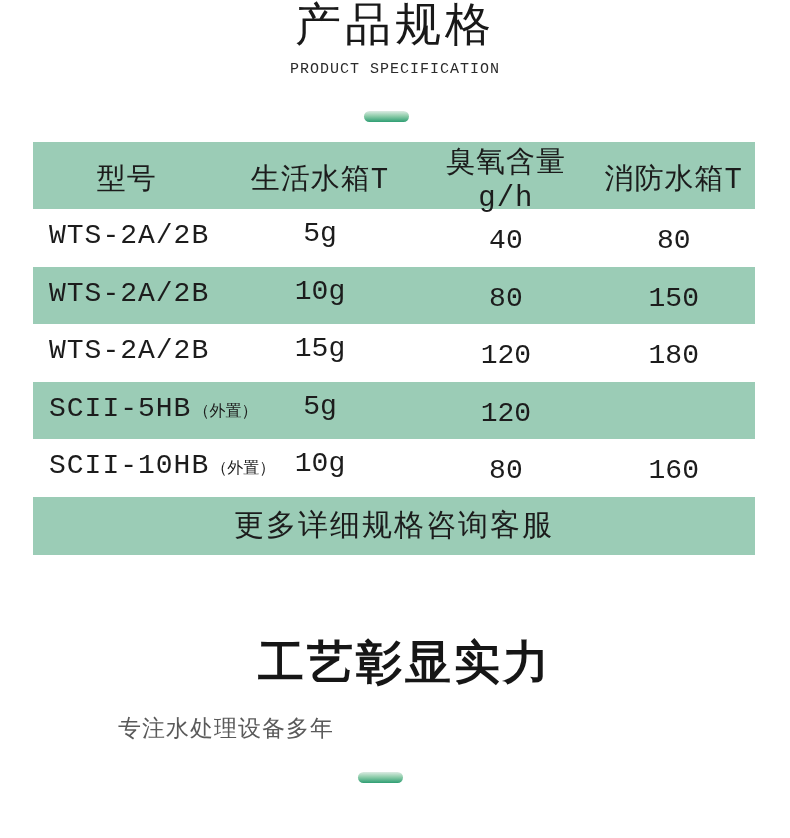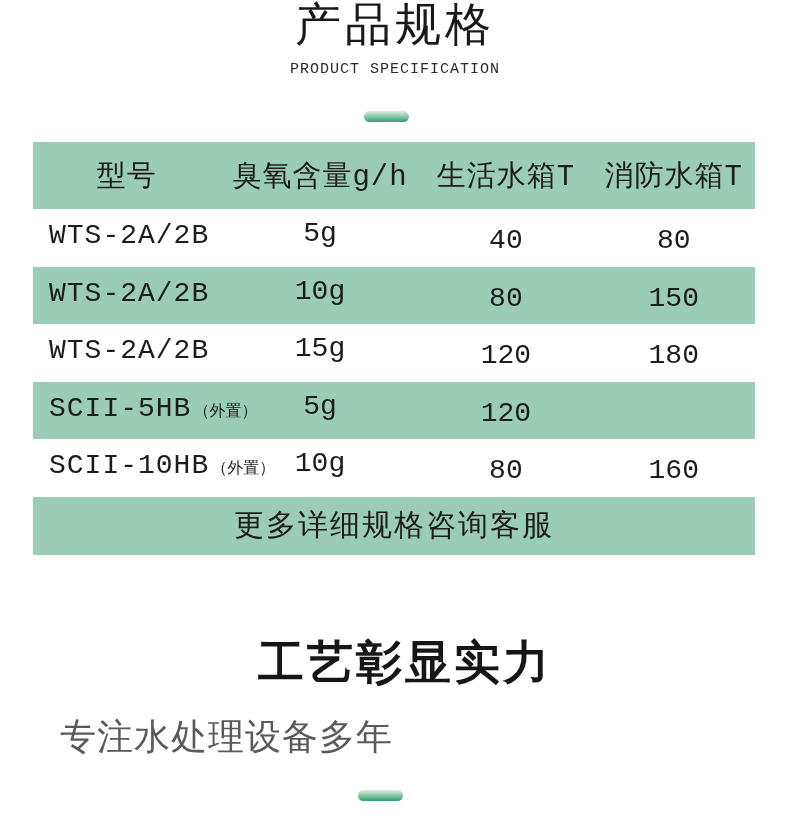--- a/index.html
+++ b/index.html
@@ -78,40 +78,40 @@
   .s2-title{
     text-align:center;
     font-size:46px;
     font-weight:700;
     letter-spacing:3px;
     line-height:48px;
     color:#161616;
     padding-left:20px;
   }
   .s2-sub{
-    margin:26px 0 0 60px;
-    font-size:36px;
+    margin:26px 0 0 118px;
+    font-size:23px;
     letter-spacing:1px;
     color:var(--gray);
   }
 </style>
 </head>
 <body>
 
 <div class="hero">
   <h1 class="hero-title">产品规格</h1>
   <div class="hero-sub">PRODUCT SPECIFICATION</div>
   <div class="pill pill-top"></div>
 </div>
 
 <div class="spec-table">
   <div class="t-head">
     <div class="cell">型号</div>
+    <div class="cell">生活水箱T</div>
     <div class="cell">臭氧含量g/h</div>
-    <div class="cell">生活水箱T</div>
     <div class="cell">消防水箱T</div>
   </div>
 
   <div class="t-body">
 
       <div class="t-row">
         <div class="cell c-model">
           <span>WTS-2A/2B</span><span class="note"></span>
         </div>
         <div class="cell c-ozone">5g</div>

